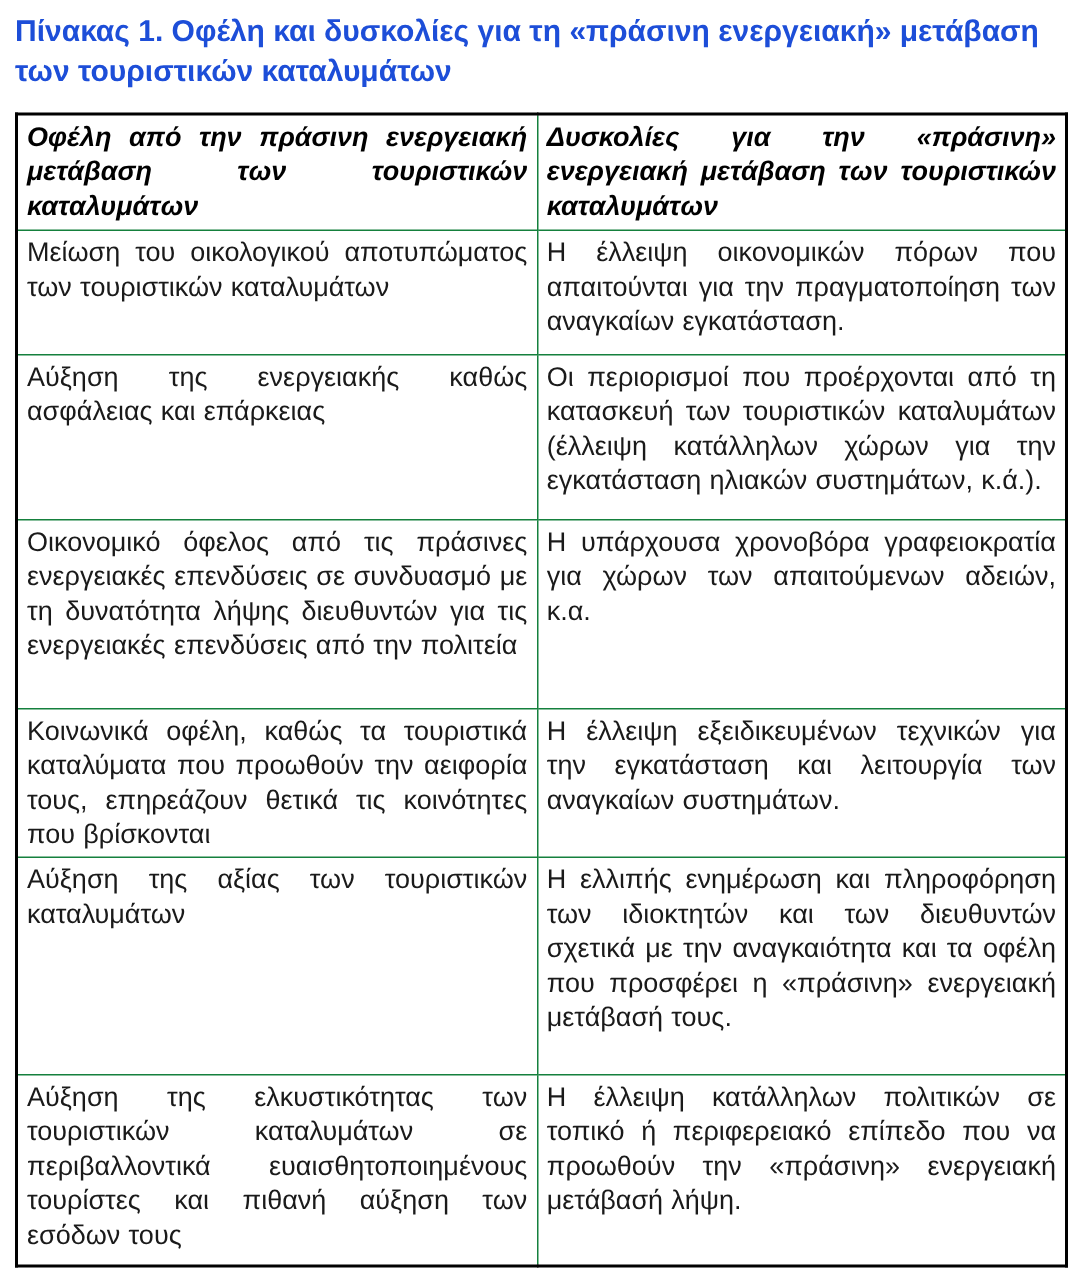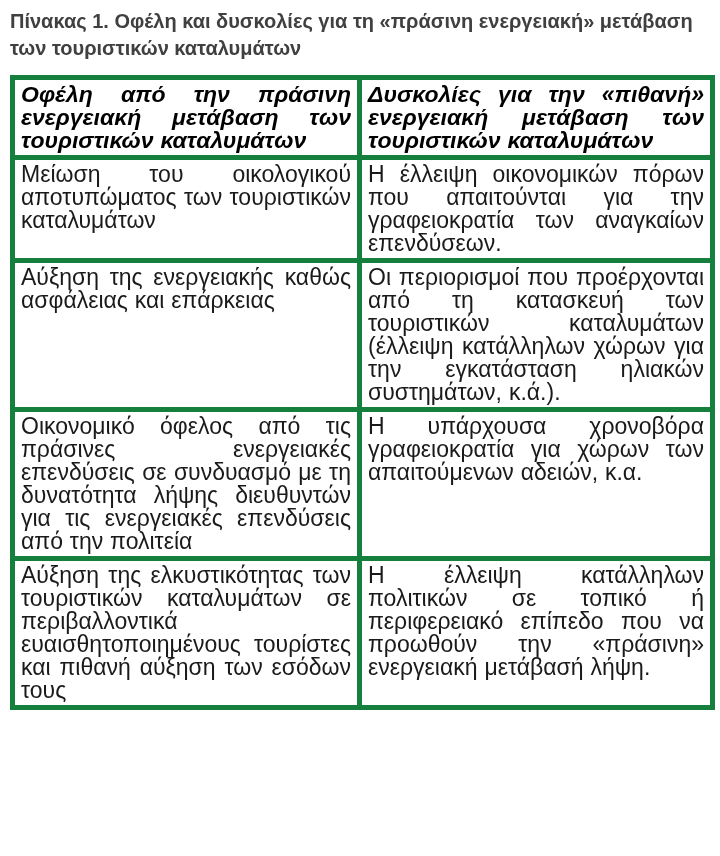--- a/index.html
+++ b/index.html
@@ -19,34 +19,34 @@
     background: #ffffff;
     box-sizing: border-box;
     overflow: hidden;
   }
   .doc-title {
     font-weight: bold;
     font-size: 20px;
     line-height: 27px;
     margin: 8px 12px 0 10px;
     max-width: 700px;
-    color: #404040;
+    color: #1d4ed8;
   }
   table.benefits-table {
     border-collapse: collapse;
     table-layout: fixed;
     width: 700px;
     margin: 13px 0 0 10px;
     border: 2px solid #000000;
   }
   table.benefits-table td, table.benefits-table th {
-    border: 5px solid #15803d;
+    border: 1px solid #15803d;
     vertical-align: top;
     padding: 3px 6px 3px 6px;
-    font-size: 23px;
+    font-size: 18px;
     line-height: 23px;
     text-align: justify;
     word-spacing: 0.5px;
     box-sizing: border-box;
   }
   table.benefits-table th {
     font-weight: bold;
     font-style: italic;
     color: #000000;
   }
@@ -69,33 +69,41 @@
   <div class="doc-title">Πίνακας 1. Οφέλη και δυσκολίες για τη «πράσινη ενεργειακή» μετάβαση των τουριστικών καταλυμάτων</div>
 
   <table class="benefits-table">
     <colgroup>
       <col class="c-left">
       <col class="c-right">
     </colgroup>
     <tbody>
       <tr class="r-head">
         <th>Οφέλη από την πράσινη ενεργειακή μετάβαση των τουριστικών καταλυμάτων</th>
-        <th>Δυσκολίες για την «πιθανή» ενεργειακή μετάβαση των τουριστικών καταλυμάτων</th>
+        <th>Δυσκολίες για την «πράσινη» ενεργειακή μετάβαση των τουριστικών καταλυμάτων</th>
       </tr>
       <tr class="r-0">
         <td>Μείωση του οικολογικού αποτυπώματος των τουριστικών καταλυμάτων</td>
-        <td>Η έλλειψη οικονομικών πόρων που απαιτούνται για την γραφειοκρατία των αναγκαίων επενδύσεων.</td>
+        <td>Η έλλειψη οικονομικών πόρων που απαιτούνται για την πραγματοποίηση των αναγκαίων εγκατάσταση.</td>
       </tr>
       <tr class="r-1">
         <td>Αύξηση της ενεργειακής καθώς ασφάλειας και επάρκειας</td>
         <td>Οι περιορισμοί που προέρχονται από τη κατασκευή των τουριστικών καταλυμάτων (έλλειψη κατάλληλων χώρων για την εγκατάσταση ηλιακών συστημάτων, κ.ά.).</td>
       </tr>
       <tr class="r-2">
         <td>Οικονομικό όφελος από τις πράσινες ενεργειακές επενδύσεις σε συνδυασμό με τη δυνατότητα λήψης διευθυντών για τις ενεργειακές επενδύσεις από την πολιτεία</td>
         <td>Η υπάρχουσα χρονοβόρα γραφειοκρατία για χώρων των απαιτούμενων αδειών, κ.α.</td>
+      </tr>
+      <tr class="r-3">
+        <td>Κοινωνικά οφέλη, καθώς τα τουριστικά καταλύματα που προωθούν την αειφορία τους, επηρεάζουν θετικά τις κοινότητες που βρίσκονται</td>
+        <td>Η έλλειψη εξειδικευμένων τεχνικών για την εγκατάσταση και λειτουργία των αναγκαίων συστημάτων.</td>
+      </tr>
+      <tr class="r-4">
+        <td>Αύξηση της αξίας των τουριστικών καταλυμάτων</td>
+        <td>Η ελλιπής ενημέρωση και πληροφόρηση των ιδιοκτητών και των διευθυντών σχετικά με την αναγκαιότητα και τα οφέλη που προσφέρει η «πράσινη» ενεργειακή μετάβασή τους.</td>
       </tr>
       <tr class="r-5">
         <td>Αύξηση της ελκυστικότητας των τουριστικών καταλυμάτων σε περιβαλλοντικά ευαισθητοποιημένους τουρίστες και πιθανή αύξηση των εσόδων τους</td>
         <td>Η έλλειψη κατάλληλων πολιτικών σε τοπικό ή περιφερειακό επίπεδο που να προωθούν την «πράσινη» ενεργειακή μετάβασή λήψη.</td>
       </tr>
     </tbody>
   </table>
 
 </div>
 

